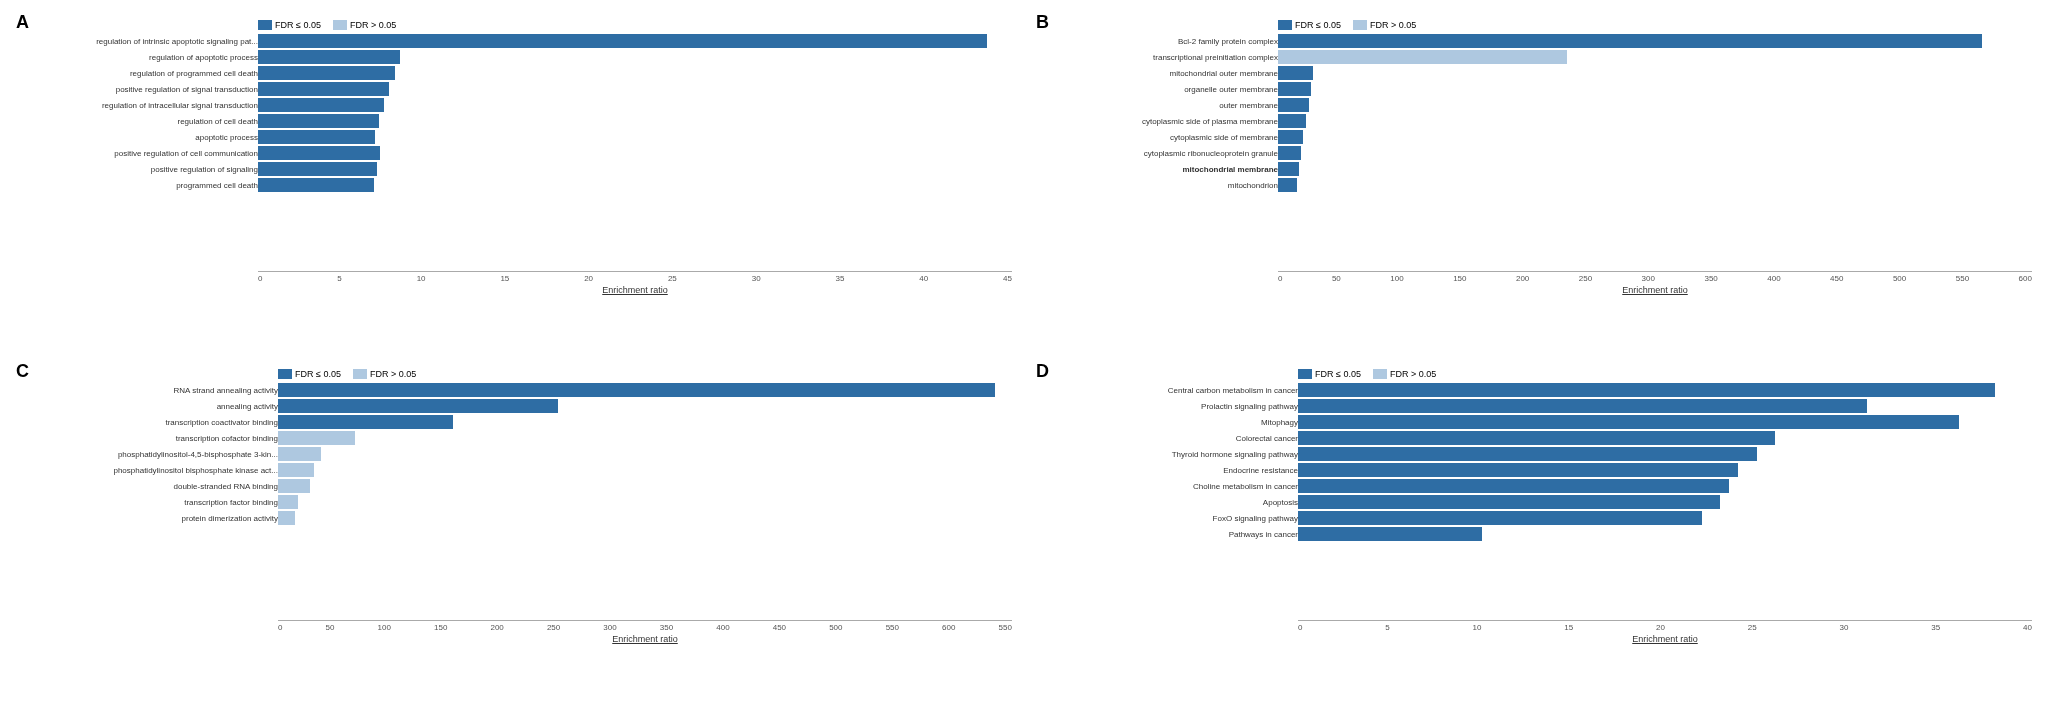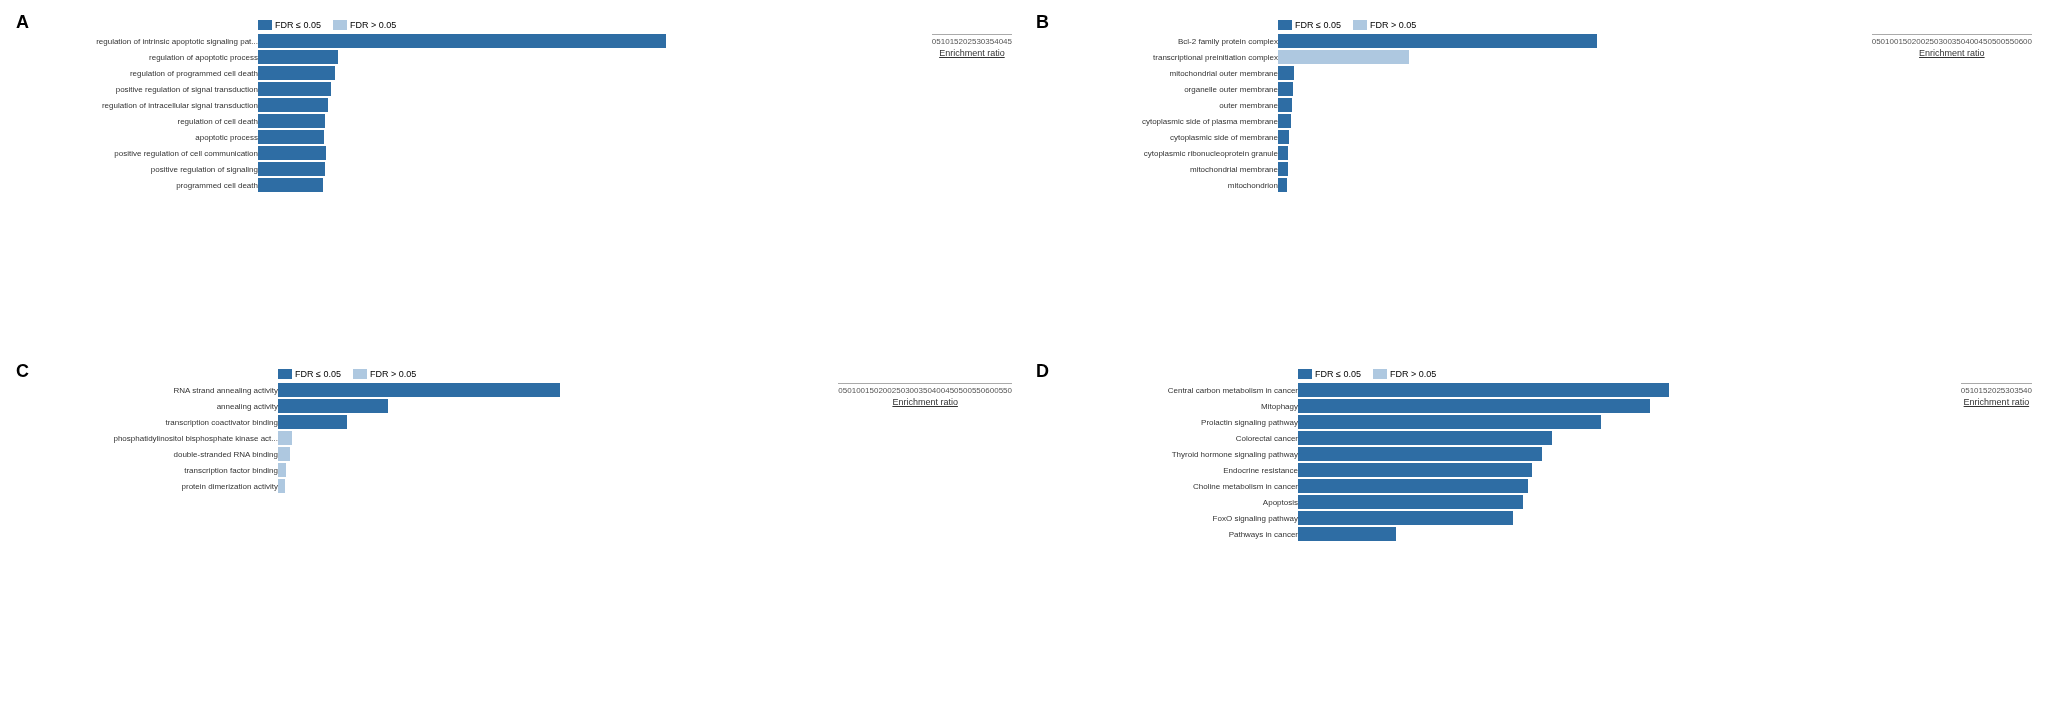--- a/index.html
+++ b/index.html
@@ -44,21 +44,21 @@
       align-items: center;
       gap: 3px;
       font-size: 9px;
     }
     .legend-box {
       width: 14px;
       height: 10px;
     }
     .chart-area {
       display: flex;
-      flex-direction: row;
+      flex-direction: column;
       height: calc(100% - 40px);
       margin-left: 30px;
       gap: 42px;
     }
     .bars-container {
       flex: 1;
       position: relative;
     }
     .bar-row {
       display: flex;
@@ -255,21 +255,21 @@
               <div class="bar-fill dark-blue" style="width: 3.33333%;"></div>
             </div>
           </div>
           <div class="bar-row">
             <div class="bar-label" style="width: 210px;">cytoplasmic ribonucleoprotein granule</div>
             <div class="bar-track">
               <div class="bar-fill dark-blue" style="width: 3%;"></div>
             </div>
           </div>
           <div class="bar-row">
-            <div class="bar-label" style="width: 210px;">mitochondrial membrane</div>
+            <div class="bar-label" style="width: 210px; font-weight: bold;">mitochondrial membrane</div>
             <div class="bar-track">
               <div class="bar-fill dark-blue" style="width: 2.83333%;"></div>
             </div>
           </div>
           <div class="bar-row">
             <div class="bar-label" style="width: 210px;">mitochondrion</div>
             <div class="bar-track">
               <div class="bar-fill dark-blue" style="width: 2.5%;"></div>
             </div>
           </div>
@@ -317,20 +317,32 @@
           <div class="bar-row">
             <div class="bar-label" style="width: 230px;">annealing activity</div>
             <div class="bar-track">
               <div class="bar-fill dark-blue" style="width: 38.1538%;"></div>
             </div>
           </div>
           <div class="bar-row">
             <div class="bar-label" style="width: 230px;">transcription coactivator binding</div>
             <div class="bar-track">
               <div class="bar-fill dark-blue" style="width: 23.8462%;"></div>
+            </div>
+          </div>
+          <div class="bar-row">
+            <div class="bar-label" style="width: 230px;">transcription cofactor binding</div>
+            <div class="bar-track">
+              <div class="bar-fill light-blue" style="width: 10.4615%;"></div>
+            </div>
+          </div>
+          <div class="bar-row">
+            <div class="bar-label" style="width: 230px;">phosphatidylinositol-4,5-bisphosphate 3-kin...</div>
+            <div class="bar-track">
+              <div class="bar-fill light-blue" style="width: 5.84615%;"></div>
             </div>
           </div>
           <div class="bar-row">
             <div class="bar-label" style="width: 230px;">phosphatidylinositol bisphosphate kinase act...</div>
             <div class="bar-track">
               <div class="bar-fill light-blue" style="width: 4.92308%;"></div>
             </div>
           </div>
           <div class="bar-row">
             <div class="bar-label" style="width: 230px;">double-stranded RNA binding</div>
@@ -386,29 +398,29 @@
       </div>
       <div class="chart-area">
         <div class="bars-container">
           <div class="bar-row">
             <div class="bar-label" style="width: 230px;">Central carbon metabolism in cancer</div>
             <div class="bar-track">
               <div class="bar-fill dark-blue" style="width: 95%;"></div>
             </div>
           </div>
           <div class="bar-row">
+            <div class="bar-label" style="width: 230px;">Prolactin signaling pathway</div>
+            <div class="bar-track">
+              <div class="bar-fill dark-blue" style="width: 77.5%;"></div>
+            </div>
+          </div>
+          <div class="bar-row">
             <div class="bar-label" style="width: 230px;">Mitophagy</div>
             <div class="bar-track">
               <div class="bar-fill dark-blue" style="width: 90%;"></div>
-            </div>
-          </div>
-          <div class="bar-row">
-            <div class="bar-label" style="width: 230px;">Prolactin signaling pathway</div>
-            <div class="bar-track">
-              <div class="bar-fill dark-blue" style="width: 77.5%;"></div>
             </div>
           </div>
           <div class="bar-row">
             <div class="bar-label" style="width: 230px;">Colorectal cancer</div>
             <div class="bar-track">
               <div class="bar-fill dark-blue" style="width: 65%;"></div>
             </div>
           </div>
           <div class="bar-row">
             <div class="bar-label" style="width: 230px;">Thyroid hormone signaling pathway</div>

